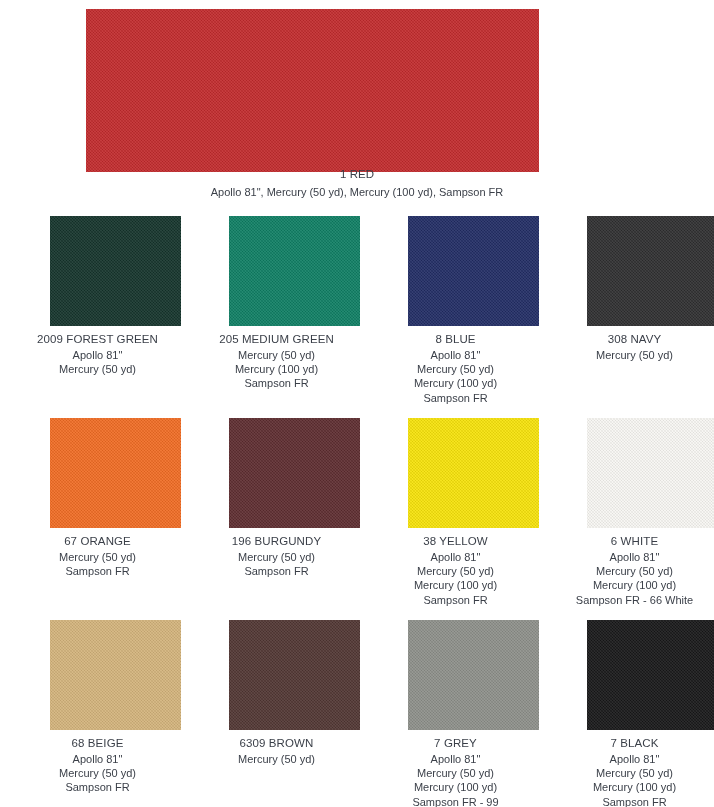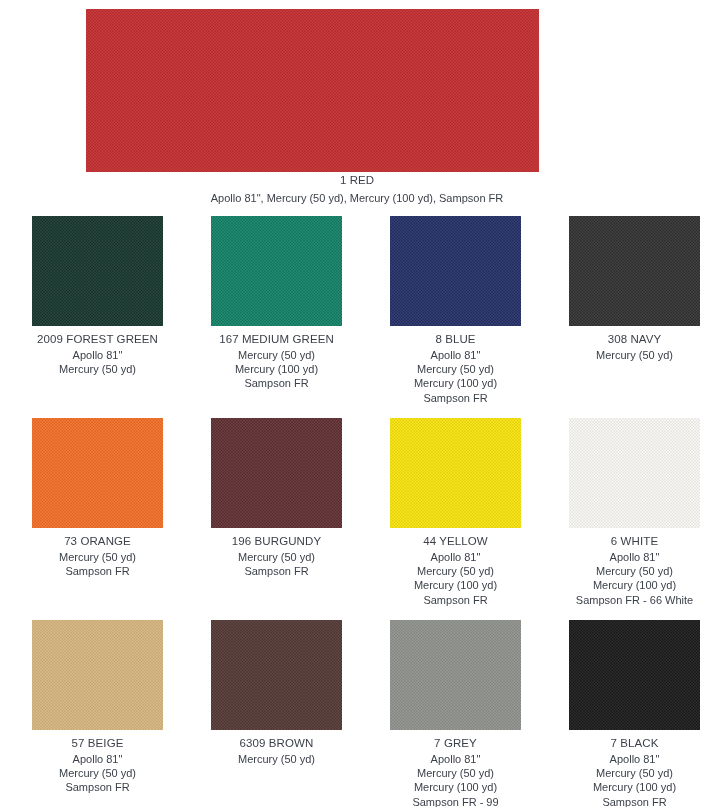--- a/index.html
+++ b/index.html
@@ -21,21 +21,21 @@
   .hero {
     position: absolute;
     left: 86px;
     top: 9px;
     width: 453px;
     height: 163px;
   }
   .hero-caption {
     position: absolute;
     left: 0;
-    top: 174px;
+    top: 168px;
     width: 714px;
     text-align: center;
   }
 
   
   .grid {
     position: absolute;
     left: 0;
     top: 216px;
     width: 714px;
@@ -43,21 +43,21 @@
   .row {
     display: flex;
     width: 714px;
     height: 202px;
   }
   .cell {
     width: 167px;
     margin-left: 12px;
     display: flex;
     flex-direction: column;
-    align-items: center;
+    align-items: flex-end;
   }
   .cell:first-child { margin-left: 14px; }
 
   .swatch {
     width: 131px;
     height: 110px;
     position: relative;
     overflow: hidden;
   }
   
@@ -119,21 +119,21 @@
         <div class="swatch" style="background: rgb(18, 49, 41);"></div>
         <div class="caption">
           <div class="swatch-name">2009 FOREST GREEN</div>
           <div class="brand-line">Apollo 81"</div>
           <div class="brand-line">Mercury (50 yd)</div>
         </div>
       </div>
       <div class="cell">
         <div class="swatch" style="background: rgb(11, 124, 97);"></div>
         <div class="caption">
-          <div class="swatch-name">167 MEDIUM GREEN</div>
+          <div class="swatch-name">205 MEDIUM GREEN</div>
           <div class="brand-line">Mercury (50 yd)</div>
           <div class="brand-line">Mercury (100 yd)</div>
           <div class="brand-line">Sampson FR</div>
         </div>
       </div>
       <div class="cell">
         <div class="swatch" style="background: rgb(30, 42, 98);"></div>
         <div class="caption">
           <div class="swatch-name">8 BLUE</div>
           <div class="brand-line">Apollo 81"</div>
@@ -147,37 +147,37 @@
         <div class="caption">
           <div class="swatch-name">308 NAVY</div>
           <div class="brand-line">Mercury (50 yd)</div>
         </div>
       </div>
     </div>
     <div class="row">
       <div class="cell">
         <div class="swatch" style="background: rgb(239, 106, 32);"></div>
         <div class="caption">
-          <div class="swatch-name">73 ORANGE</div>
+          <div class="swatch-name">67 ORANGE</div>
           <div class="brand-line">Mercury (50 yd)</div>
           <div class="brand-line">Sampson FR</div>
         </div>
       </div>
       <div class="cell">
         <div class="swatch" style="background: rgb(91, 42, 45);"></div>
         <div class="caption">
           <div class="swatch-name">196 BURGUNDY</div>
           <div class="brand-line">Mercury (50 yd)</div>
           <div class="brand-line">Sampson FR</div>
         </div>
       </div>
       <div class="cell">
         <div class="swatch" style="background: rgb(245, 225, 6);"></div>
         <div class="caption">
-          <div class="swatch-name">44 YELLOW</div>
+          <div class="swatch-name">38 YELLOW</div>
           <div class="brand-line">Apollo 81"</div>
           <div class="brand-line">Mercury (50 yd)</div>
           <div class="brand-line">Mercury (100 yd)</div>
           <div class="brand-line">Sampson FR</div>
         </div>
       </div>
       <div class="cell">
         <div class="swatch" style="background: rgb(247, 246, 241);"></div>
         <div class="caption">
           <div class="swatch-name">6 WHITE</div>
@@ -185,21 +185,21 @@
           <div class="brand-line">Mercury (50 yd)</div>
           <div class="brand-line">Mercury (100 yd)</div>
           <div class="brand-line">Sampson FR - 66 White</div>
         </div>
       </div>
     </div>
     <div class="row">
       <div class="cell">
         <div class="swatch" style="background: rgb(210, 178, 121);"></div>
         <div class="caption">
-          <div class="swatch-name">57 BEIGE</div>
+          <div class="swatch-name">68 BEIGE</div>
           <div class="brand-line">Apollo 81"</div>
           <div class="brand-line">Mercury (50 yd)</div>
           <div class="brand-line">Sampson FR</div>
         </div>
       </div>
       <div class="cell">
         <div class="swatch" style="background: rgb(78, 51, 48);"></div>
         <div class="caption">
           <div class="swatch-name">6309 BROWN</div>
           <div class="brand-line">Mercury (50 yd)</div>

